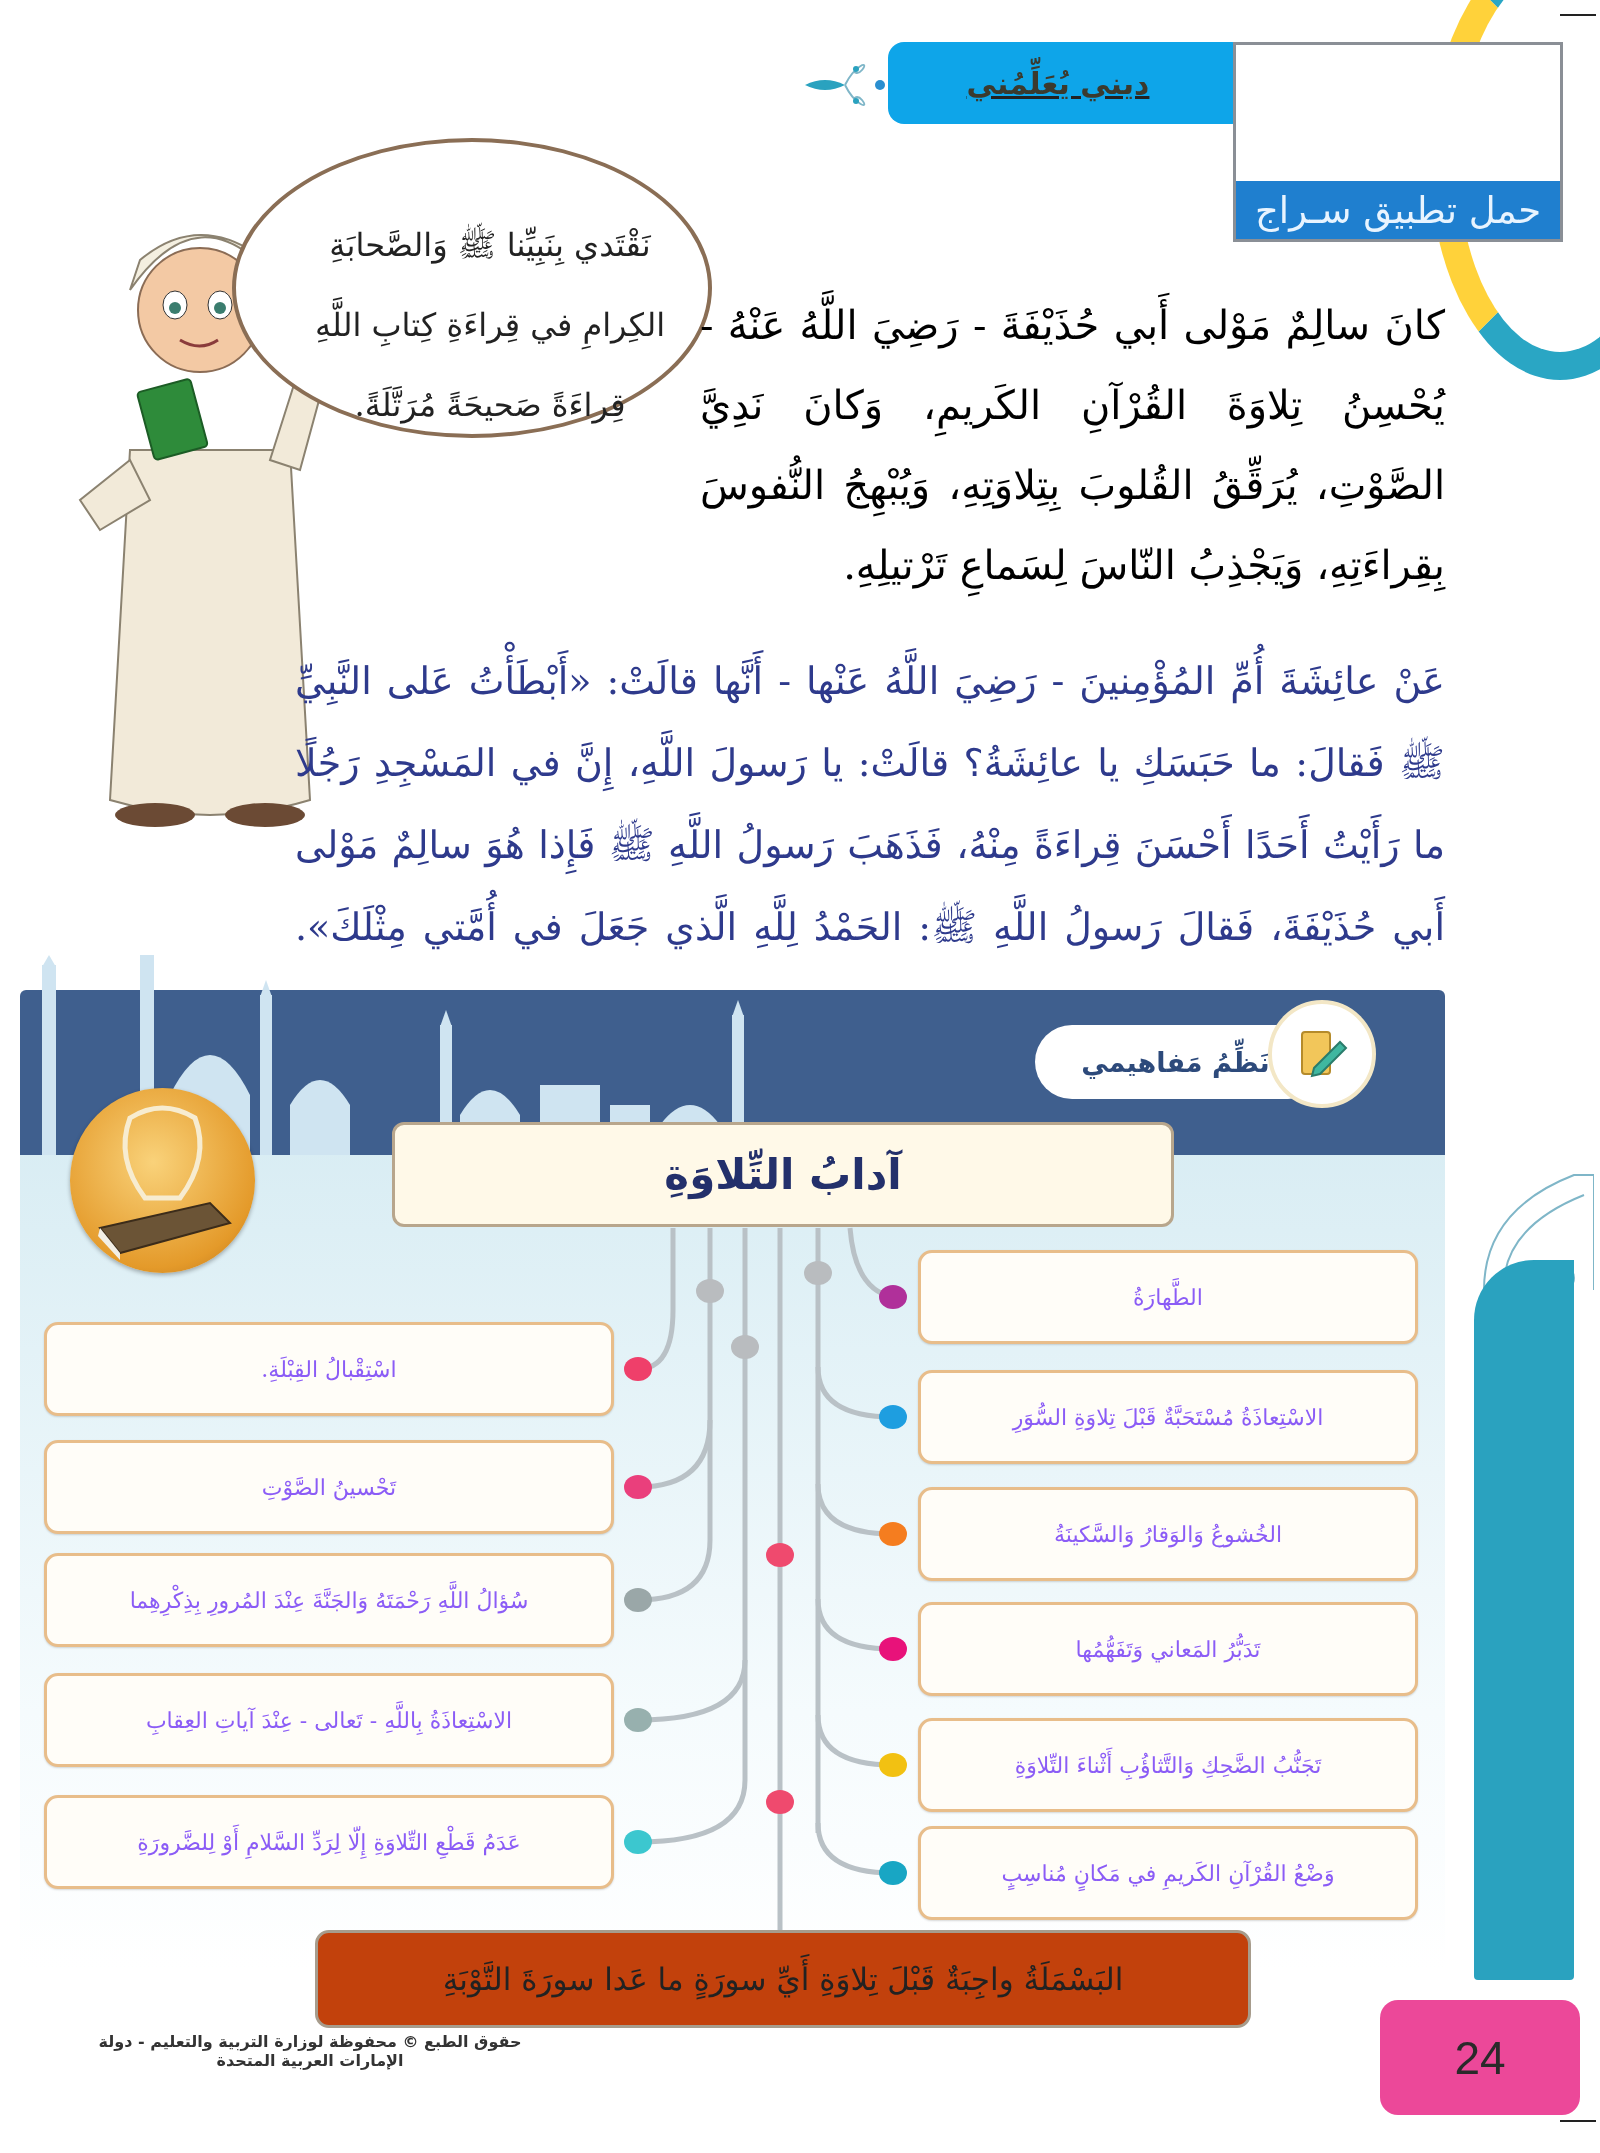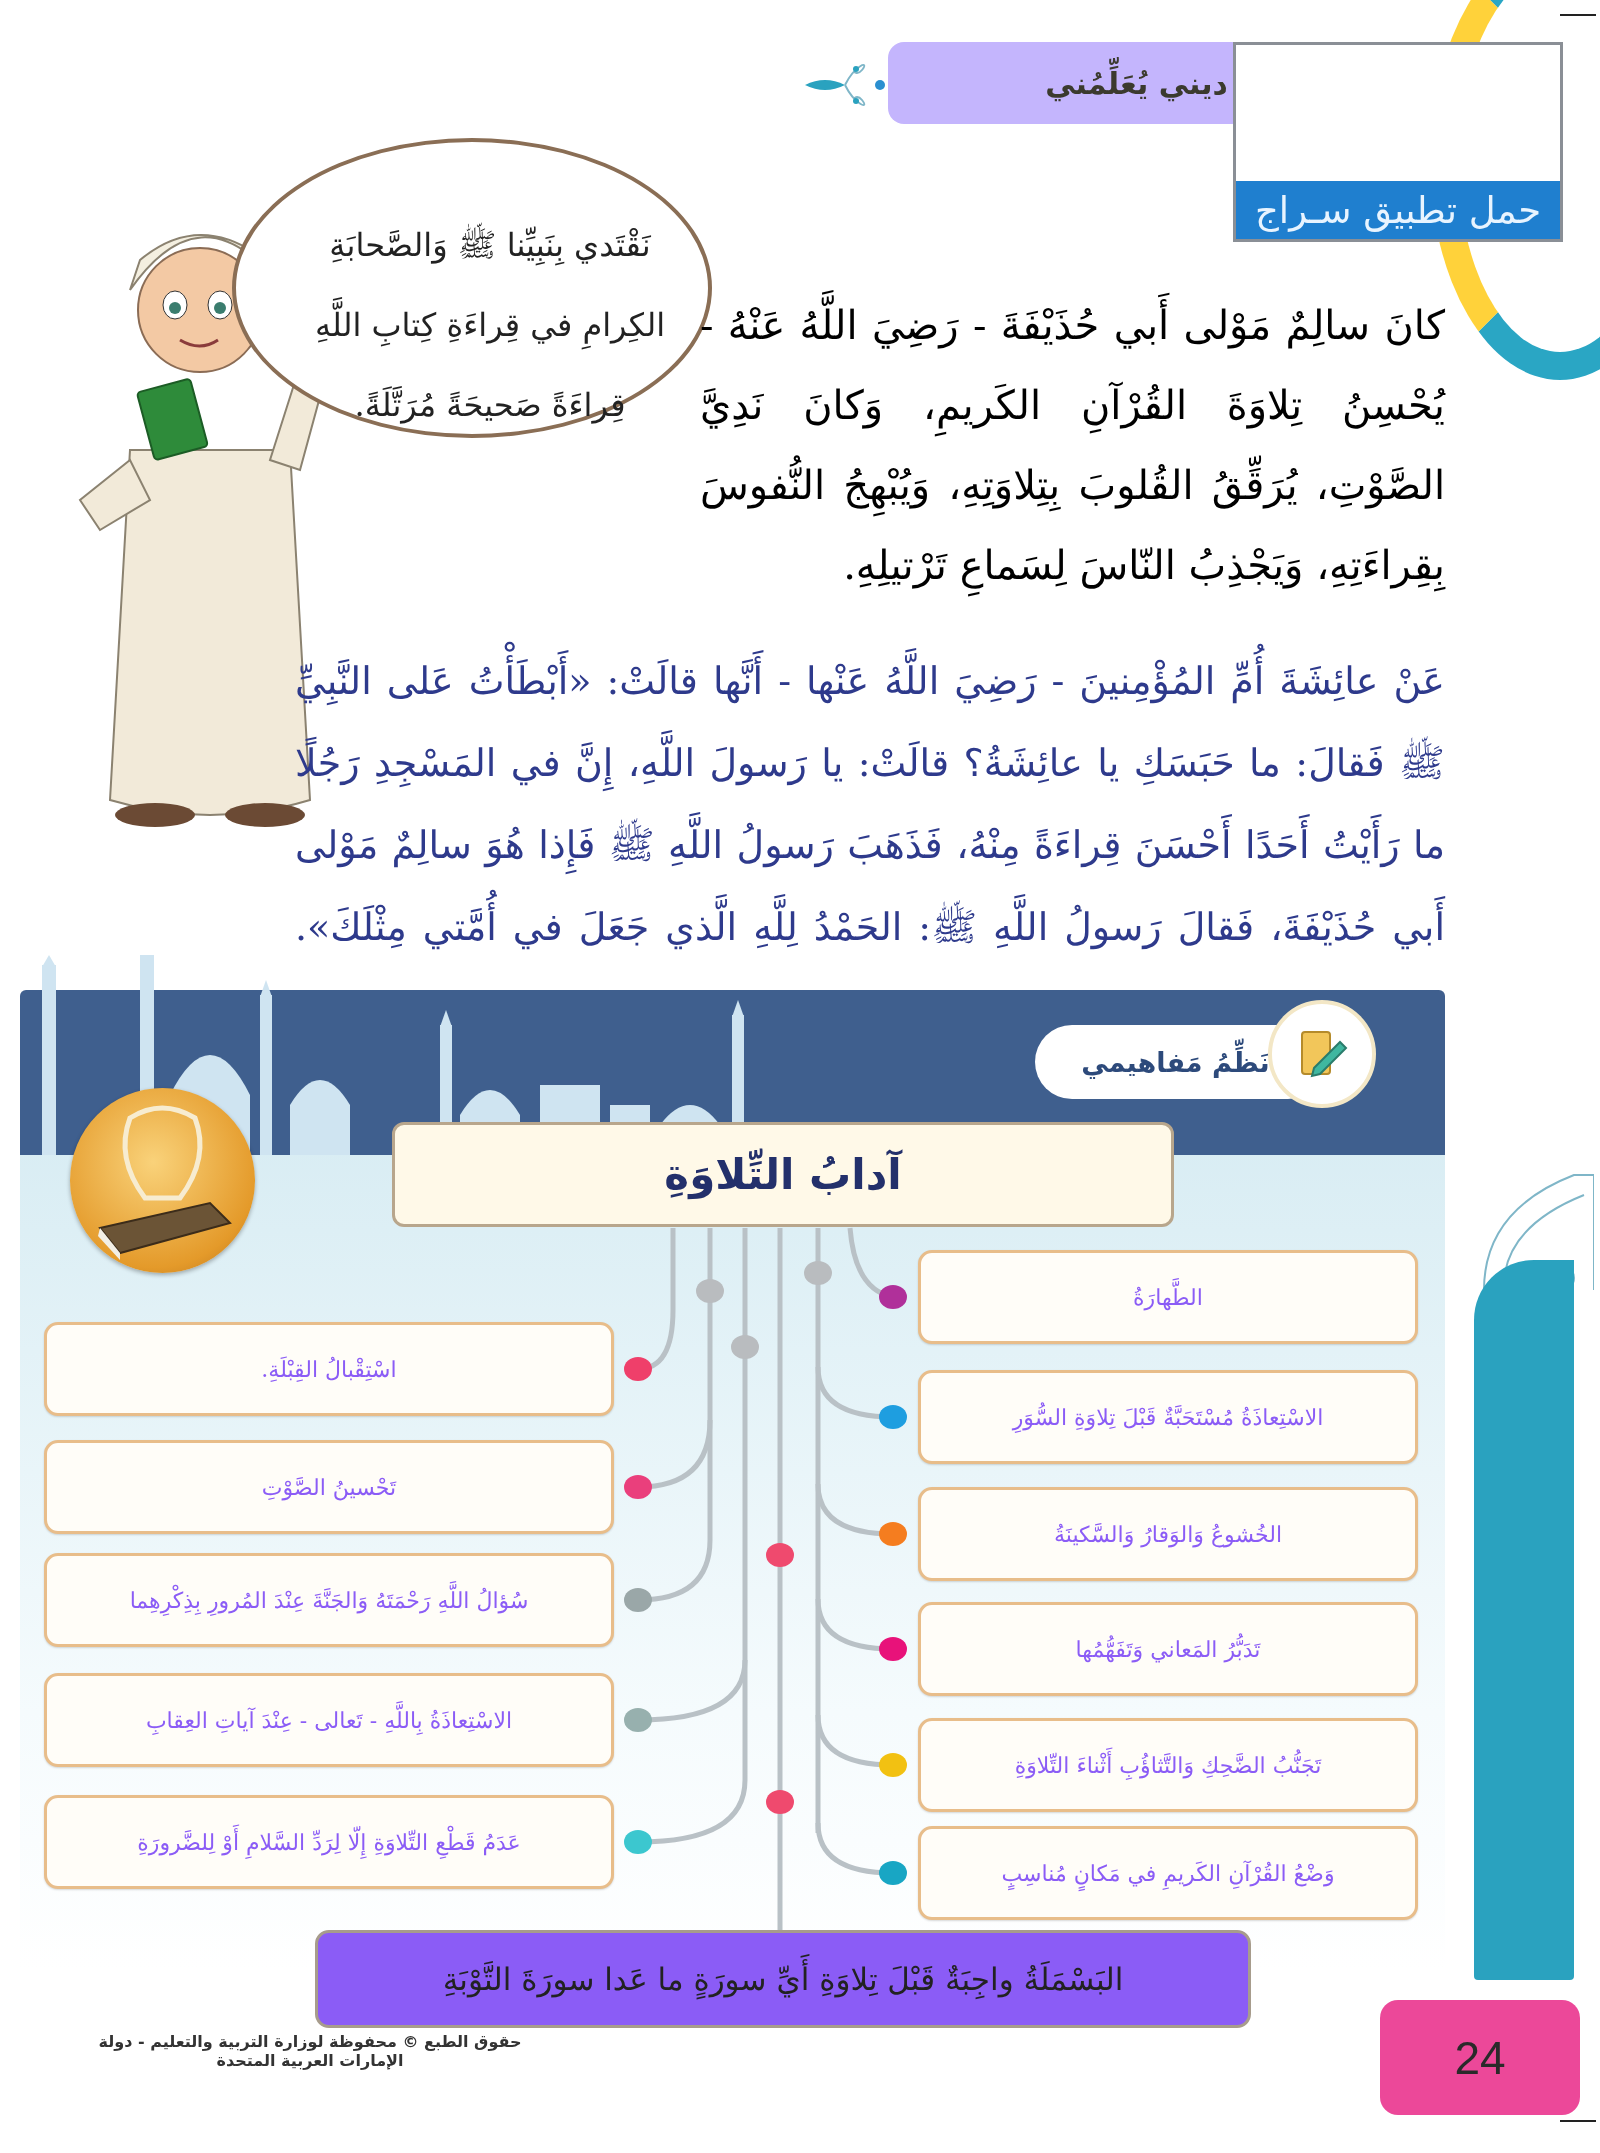--- a/index.html
+++ b/index.html
@@ -2,21 +2,21 @@
 <html><head>
 <meta charset="utf-8">
 <style>
   html,body{margin:0;padding:0;}
   body{width:1600px;height:2153px;position:relative;background:#ffffff;overflow:hidden;font-family:"DejaVu Sans","Liberation Sans",sans-serif;color:#222;}
   .abs{position:absolute;}
   
   .arc-deco{left:1430px;top:-60px;width:260px;height:440px;border-radius:50%;border:28px solid #2aa6c4;border-left-color:#ffd23a;box-sizing:border-box;}
   .crop-mark{height:2px;background:#222;}
   
-  .title-pill{left:888px;top:42px;width:360px;height:82px;background:#c4b5fd;border-radius:16px;display:flex;align-items:center;justify-content:flex-end;padding-right:20px;box-sizing:border-box;}
+  .title-pill{left:888px;top:42px;width:360px;height:82px;background:#0ea5e9;border-radius:16px;display:flex;align-items:center;justify-content:center;padding-right:20px;box-sizing:border-box;text-decoration:underline;}
   .title-pill span{font-family:"DejaVu Sans",sans-serif;font-weight:bold;font-size:30px;color:#3b3a2e;direction:rtl;}
   .fleur{left:800px;top:55px;width:90px;height:60px;}
   
   .siraj{left:1233px;top:42px;width:330px;height:200px;background:#fff;border:3px solid #8a8f96;box-sizing:border-box;}
   .siraj-logo{height:135px;display:flex;align-items:center;justify-content:center;font-family:"DejaVu Sans",sans-serif;font-size:86px;font-weight:200;color:#111;direction:rtl;letter-spacing:2px;}
   .siraj-bar{position:absolute;left:0;right:0;bottom:0;height:58px;background:#1f7fcf;color:#e8f4ff;font-size:37px;display:flex;align-items:center;justify-content:center;direction:rtl;}
   
   .para{direction:rtl;text-align:justify;font-family:"DejaVu Serif",serif;color:#000000;}
   .para1{left:700px;top:285px;width:745px;font-size:40px;line-height:80px;}
   .hadith{left:295px;top:640px;width:1150px;font-size:38px;line-height:82px;color:#2e3a8c;}
@@ -30,21 +30,21 @@
   .banner{left:20px;top:990px;width:1425px;height:165px;background:#3f5f8e;border-radius:6px 6px 0 0;}
   .skyline{left:20px;top:955px;width:760px;height:200px;}
   .concepts-area{left:20px;top:1110px;width:1425px;height:860px;background:linear-gradient(#d7ecf3,#f5fbfd 70%,#ffffff);}
   .concept-pill{left:1035px;top:1025px;width:290px;height:74px;background:#fff;border-radius:37px;display:flex;align-items:center;justify-content:center;direction:rtl;font-weight:bold;font-size:27px;color:#2d4a7b;}
   .concept-icon{left:1268px;top:1000px;width:108px;height:108px;border-radius:50%;background:#fff;border:4px solid #f3e7c6;box-sizing:border-box;display:flex;align-items:center;justify-content:center;}
   .quran-badge{left:70px;top:1088px;width:185px;height:185px;border-radius:50%;background:radial-gradient(circle at 45% 40%,#f9d27a,#e49a2a 70%,#b36e1a);box-shadow:0 2px 4px rgba(0,0,0,.3);}
   .main-title{left:392px;top:1122px;width:782px;height:105px;background:#fff9e8;border:3px solid #b8a68c;border-radius:12px;box-sizing:border-box;display:flex;align-items:center;justify-content:center;direction:rtl;font-weight:bold;font-size:42px;color:#23306b;}
   .box{background:#fffdf8;border:3px solid #e8bd8a;border-radius:14px;box-sizing:border-box;display:flex;align-items:center;justify-content:center;direction:rtl;font-family:"DejaVu Serif",serif;font-size:22px;color:#8b5cf6;white-space:nowrap;box-shadow:0 1px 2px rgba(0,0,0,.15);}
   .rbox{left:918px;width:500px;height:94px;}
   .lbox{left:44px;width:570px;height:94px;}
-  .bottom-box{left:315px;top:1930px;width:936px;height:98px;background:#8b5cf6;border:3px solid #a79c8c;border-radius:14px;box-sizing:border-box;display:flex;align-items:center;justify-content:center;direction:rtl;font-family:"DejaVu Serif",serif;font-size:31px;color:#222;}
+  .bottom-box{left:315px;top:1930px;width:936px;height:98px;background:#c2410c;border:3px solid #a79c8c;border-radius:14px;box-sizing:border-box;display:flex;align-items:center;justify-content:center;direction:rtl;font-family:"DejaVu Serif",serif;font-size:31px;color:#222;}
   .tree{left:0;top:0;width:1600px;height:2153px;pointer-events:none;}
   
   .side-col{left:1474px;top:1260px;width:100px;height:720px;background:#2aa2bf;border-radius:60px 0 4px 4px;}
   .side-orn{left:1474px;top:1170px;width:120px;height:130px;}
   .page-num{left:1380px;top:2000px;width:200px;height:115px;background:#ec4899;border-radius:18px;display:flex;align-items:center;justify-content:center;font-size:46px;color:#2a2a2a;font-family:"Liberation Sans",sans-serif;}
   .copyright{left:70px;top:2032px;width:480px;direction:rtl;font-size:16px;color:#333;text-align:center;font-weight:bold;}
 </style>
 </head>
 <body>
 

